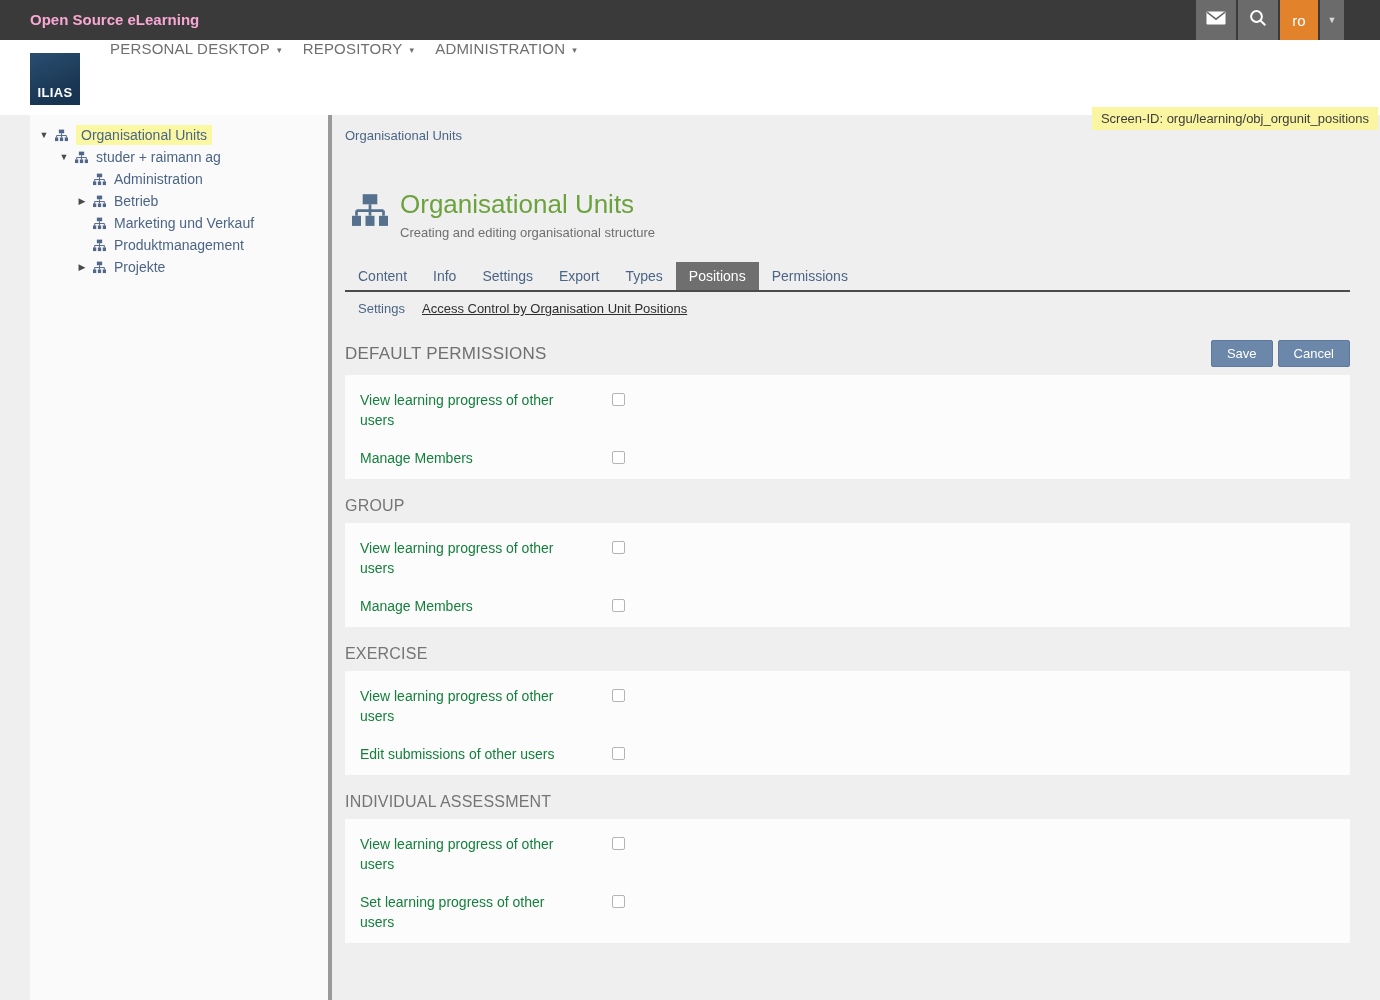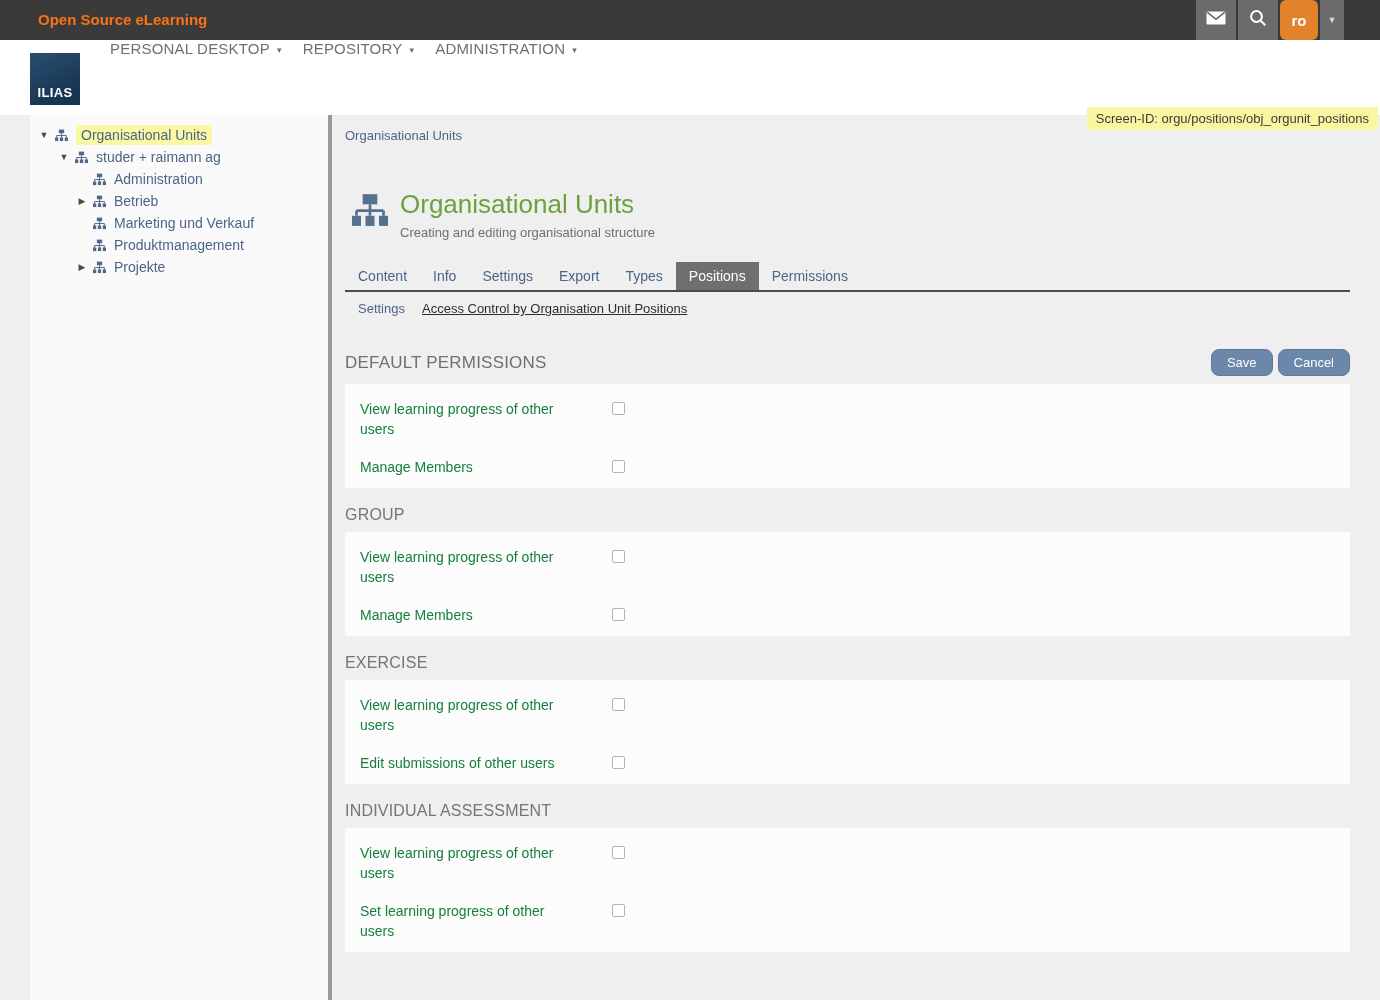--- a/index.html
+++ b/index.html
@@ -5,24 +5,24 @@
   * { margin:0; padding:0; box-sizing:border-box; }
   html,body { width:1380px; height:1000px; overflow:hidden; }
   body {
     position:relative;
     font-family:"Liberation Sans","DejaVu Sans",sans-serif;
     background:#efefef;
     color:#1c1c1c;
   }
   
   .topbar { position:absolute; left:0; top:0; width:1380px; height:40px; background:var(--topbar,#3a3a3a); z-index:5; }
-  .topbar-title { position:absolute; left:38px; top:0; line-height:40px; color:#f97316; font-size:15px; font-weight:700; }
+  .topbar-title { position:absolute; left:30px; top:0; line-height:40px; color:#f9a8d4; font-size:15px; font-weight:700; }
   .topbar-actions { position:absolute; right:36px; top:0; height:40px; display:flex; }
   .tb-btn { width:40px; height:40px; background:#6b6b6b; margin-left:2px; display:flex; align-items:center; justify-content:center; cursor:pointer; }
-  .tb-avatar { width:38px; background:var(--avatar,#e2832b); color:#fff; font-weight:700; font-size:15px;border-radius:6px; }
+  .tb-avatar { width:38px; background:var(--avatar,#e2832b); color:#fff; font-weight:400; font-size:15px; }
   .tb-caret { width:24px; color:#d8d8d8; font-size:9px; }
   
   .header { position:absolute; left:0; top:40px; width:1380px; height:75px; background:#ffffff; z-index:4; }
   .logo { position:absolute; left:30px; top:13px; width:50px; height:52px; background:linear-gradient(155deg,#2a4e70 0%,#173450 80%); cursor:pointer; }
   .logo span { position:absolute; left:0; right:0; bottom:5px; text-align:center; color:#fff; font-size:13px; font-weight:700; letter-spacing:.4px; }
   .nav { position:absolute; left:110px; top:0; height:75px; display:flex; align-items:flex-start; gap:21px; }
   .nav-item { font-size:15px; color:#6f6f6f; letter-spacing:.2px; cursor:pointer; white-space:nowrap; }
   .nav-item .caret { font-size:9px; margin-left:7px; position:relative; top:-1px; }
   
   .tree-panel { position:absolute; left:30px; top:115px; width:298px; height:885px; background:#fafafa; padding-top:9px; }
@@ -49,24 +49,24 @@
   .page-title { font-size:26px; font-weight:400; color:var(--green,#6ca23e); line-height:30px; }
   .page-subtitle { margin-top:6px; font-size:13px; color:#6f6f6f; }
   
   .tabs { margin-top:22px; display:flex; list-style:none; border-bottom:2px solid #4b4b4b; }
   .tabs li { font-size:14px; color:var(--link,#4c6586); padding:6px 13px; cursor:pointer; white-space:nowrap; }
   .tabs li.active { background:var(--activetab,#6f6f6f); color:#fff; }
   .subtabs { margin-top:9px; padding-left:13px; display:flex; gap:17px; list-style:none; font-size:13px; }
   .subtabs li { color:var(--link,#4c6586); cursor:pointer; }
   .subtabs li.active { color:#2e2e2e; text-decoration:underline; }
   
-  .form-header { margin-top:33px; display:flex; justify-content:space-between; align-items:center; }
+  .form-header { margin-top:24px; display:flex; justify-content:space-between; align-items:center; }
   .form-heading { font-size:17px; font-weight:400; color:#707070; letter-spacing:.2px; }
   .btns { display:flex; gap:5px; }
-  .btn { background:var(--btn,#6b87a9); border:1px solid #60799b; border-radius:8px; color:#fff; font-size:13px; font-family:inherit; padding:5px 15px; cursor:pointer; }
+  .btn { background:var(--btn,#6b87a9); border:1px solid #60799b; border-radius:2px; color:#fff; font-size:13px; font-family:inherit; padding:5px 15px; cursor:pointer; }
   .section-title { margin-top:18px; font-size:16px; font-weight:400; color:#757575; letter-spacing:.2px; }
   .panel { margin-top:8px; background:#fcfcfc; padding:15px 0 11px; }
   .perm-row { display:flex; align-items:flex-start; margin-bottom:18px; padding-left:15px; }
   .perm-row:last-child { margin-bottom:0; }
   .perm-label { width:222px; text-align:left; font-size:14px; color:#15803d; line-height:20px; }
   .cbx { appearance:none; -webkit-appearance:none; width:13px; height:13px; border:1px solid #b4b4b4; border-radius:2px; background:#fff; margin:3px 0 0 30px; cursor:pointer; flex:none; }
 </style>
 </head>
 <body>
 
@@ -100,21 +100,21 @@
   <div class="logo">
     <span>ILIAS</span>
   </div>
   <div class="nav" id="main-nav">
       <div class="nav-item"><span>PERSONAL DESKTOP</span><span class="caret">▾</span></div>
       <div class="nav-item"><span>REPOSITORY</span><span class="caret">▾</span></div>
       <div class="nav-item"><span>ADMINISTRATION</span><span class="caret">▾</span></div>
     </div>
 </div>
 
-<div class="screen-id">Screen-ID: orgu/positions/obj_orgunit_positions</div>
+<div class="screen-id">Screen-ID: orgu/learning/obj_orgunit_positions</div>
 
 <div class="tree-panel" id="tree">
     <div class="tree-row lvl0">
       <span class="tree-caret">▼</span>
       <span class="tree-icon">
         <svg viewBox="0 0 16 14.5" fill="currentColor">
           <rect x="4.75" y="0" width="6.5" height="4.5"></rect>
           <path d="M8 4.5 V7.3 M2 7.3 H14 M2 7.3 V9.6 M8 7.3 V9.6 M14 7.3 V9.6" stroke="currentColor" stroke-width="1.2" fill="none"></path>
           <rect x="0" y="9.6" width="4" height="4.5"></rect>
           <rect x="6" y="9.6" width="4" height="4.5"></rect>

